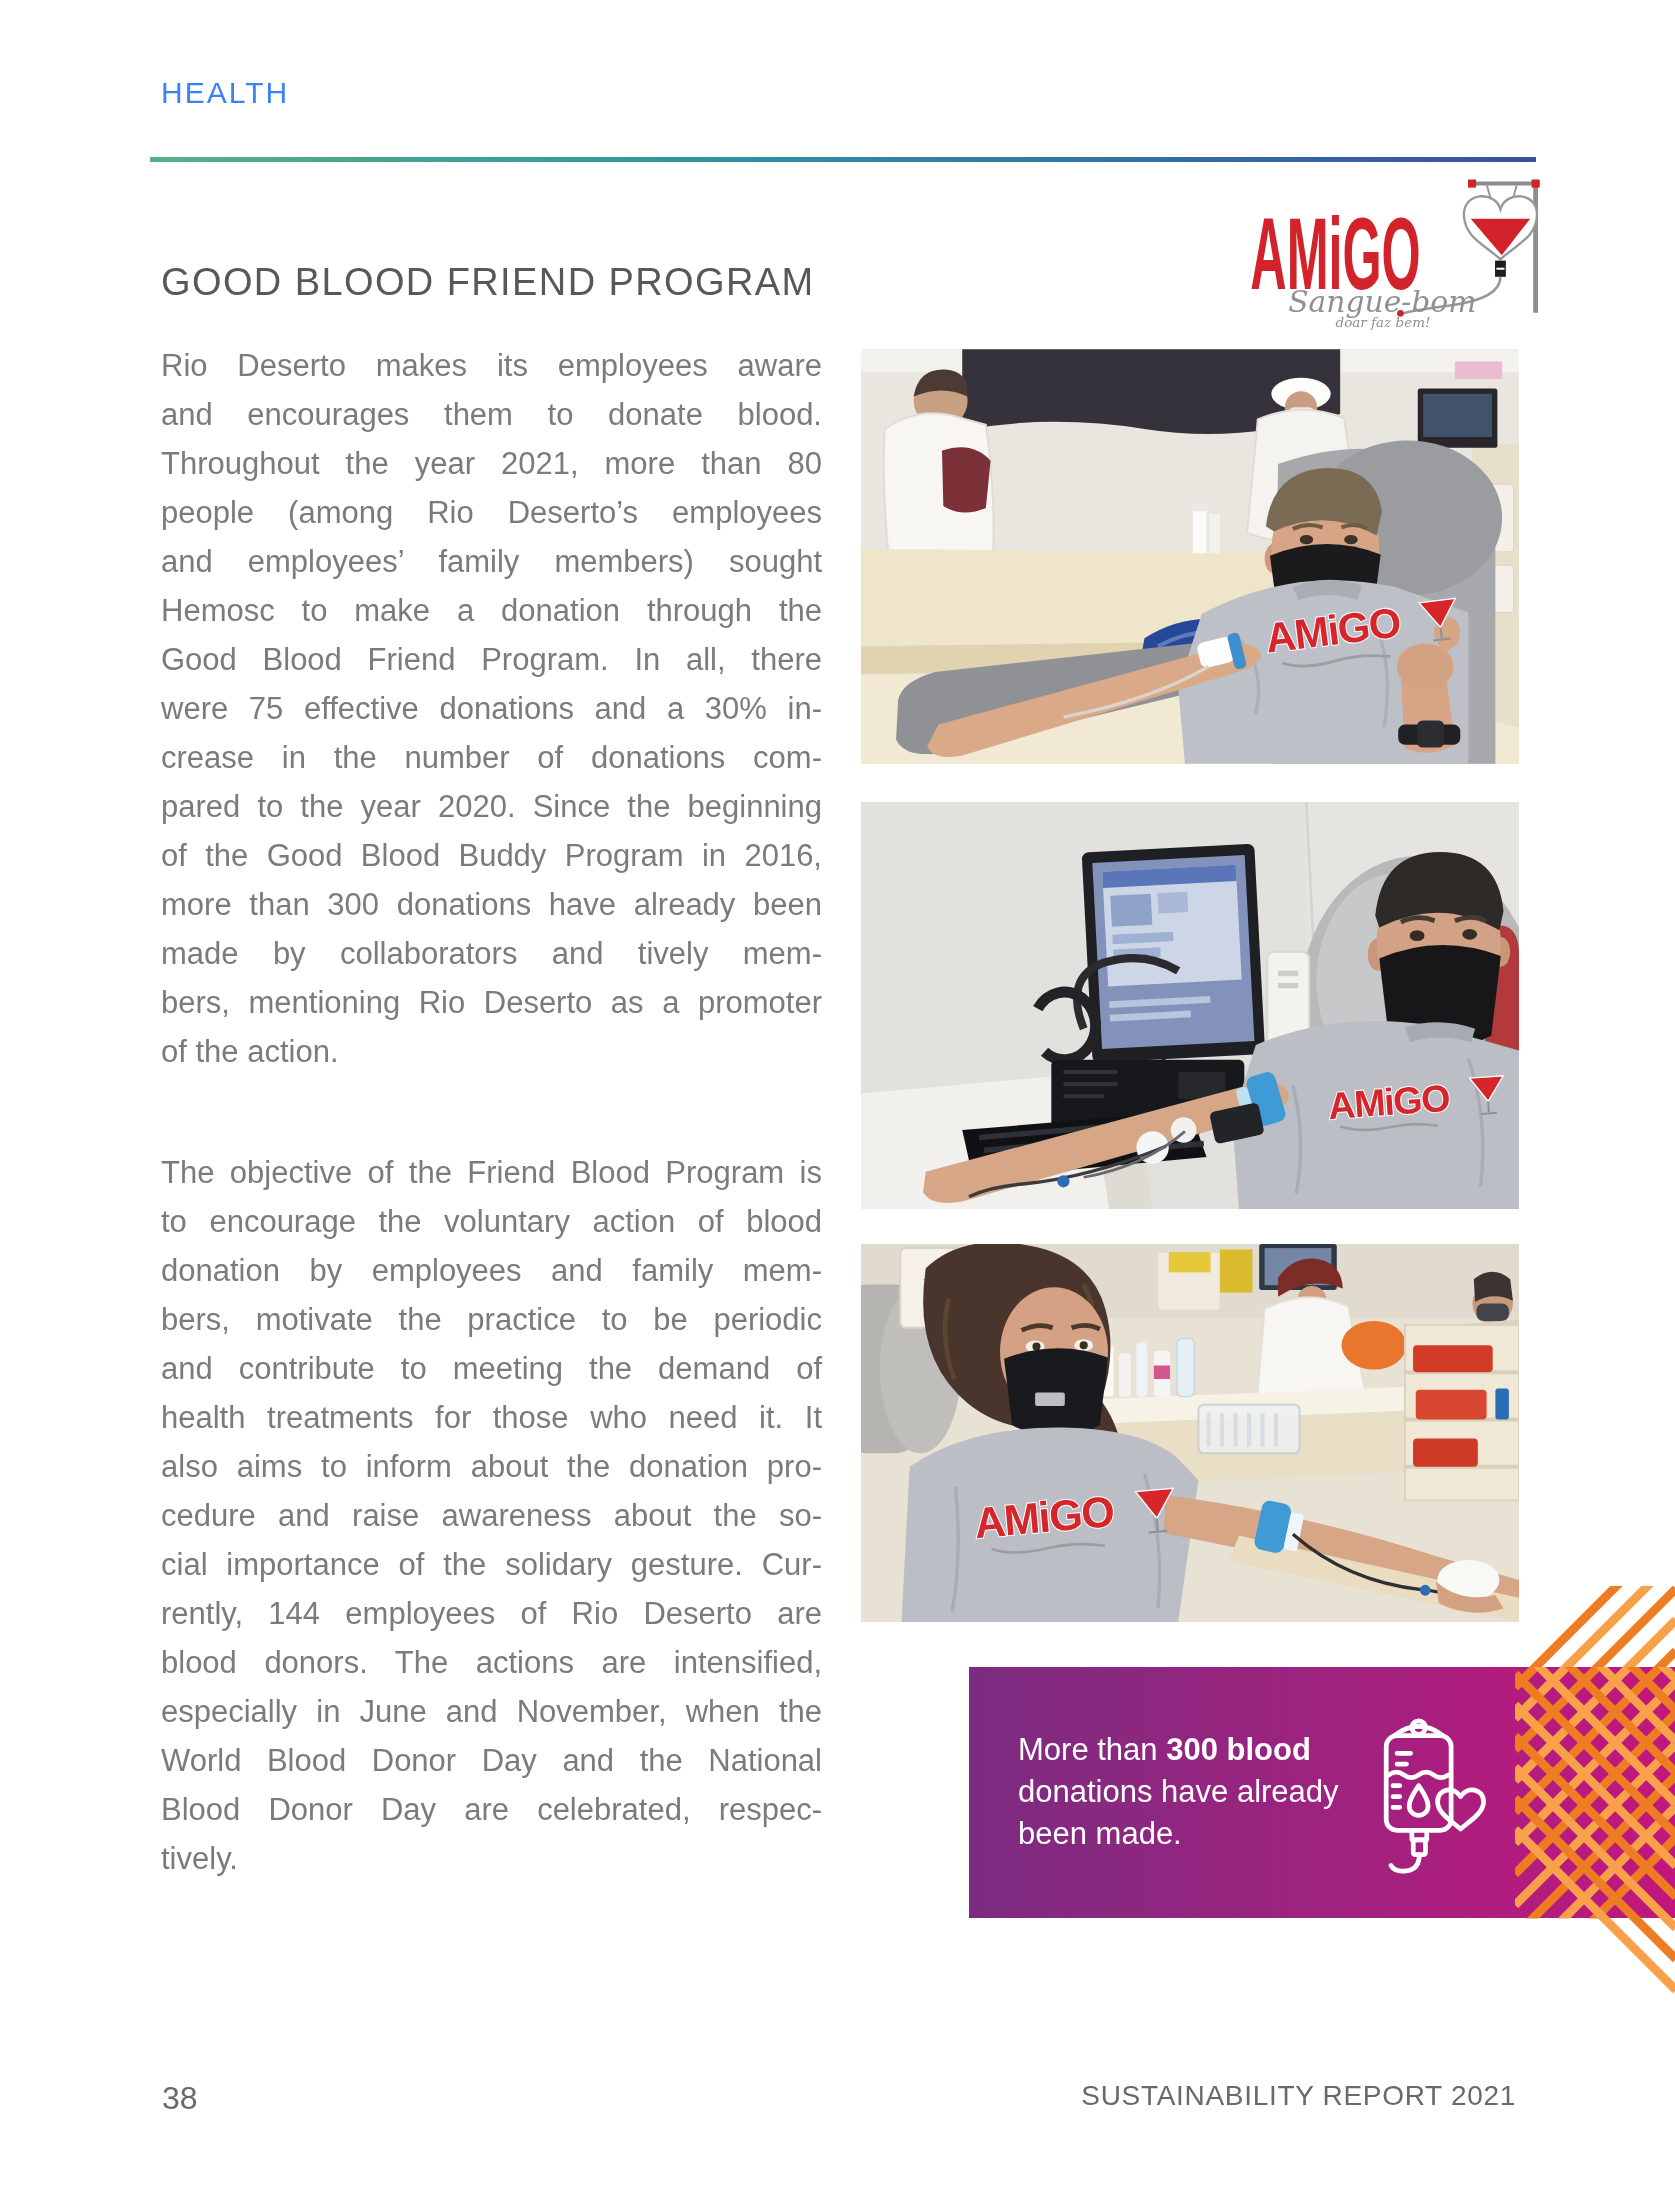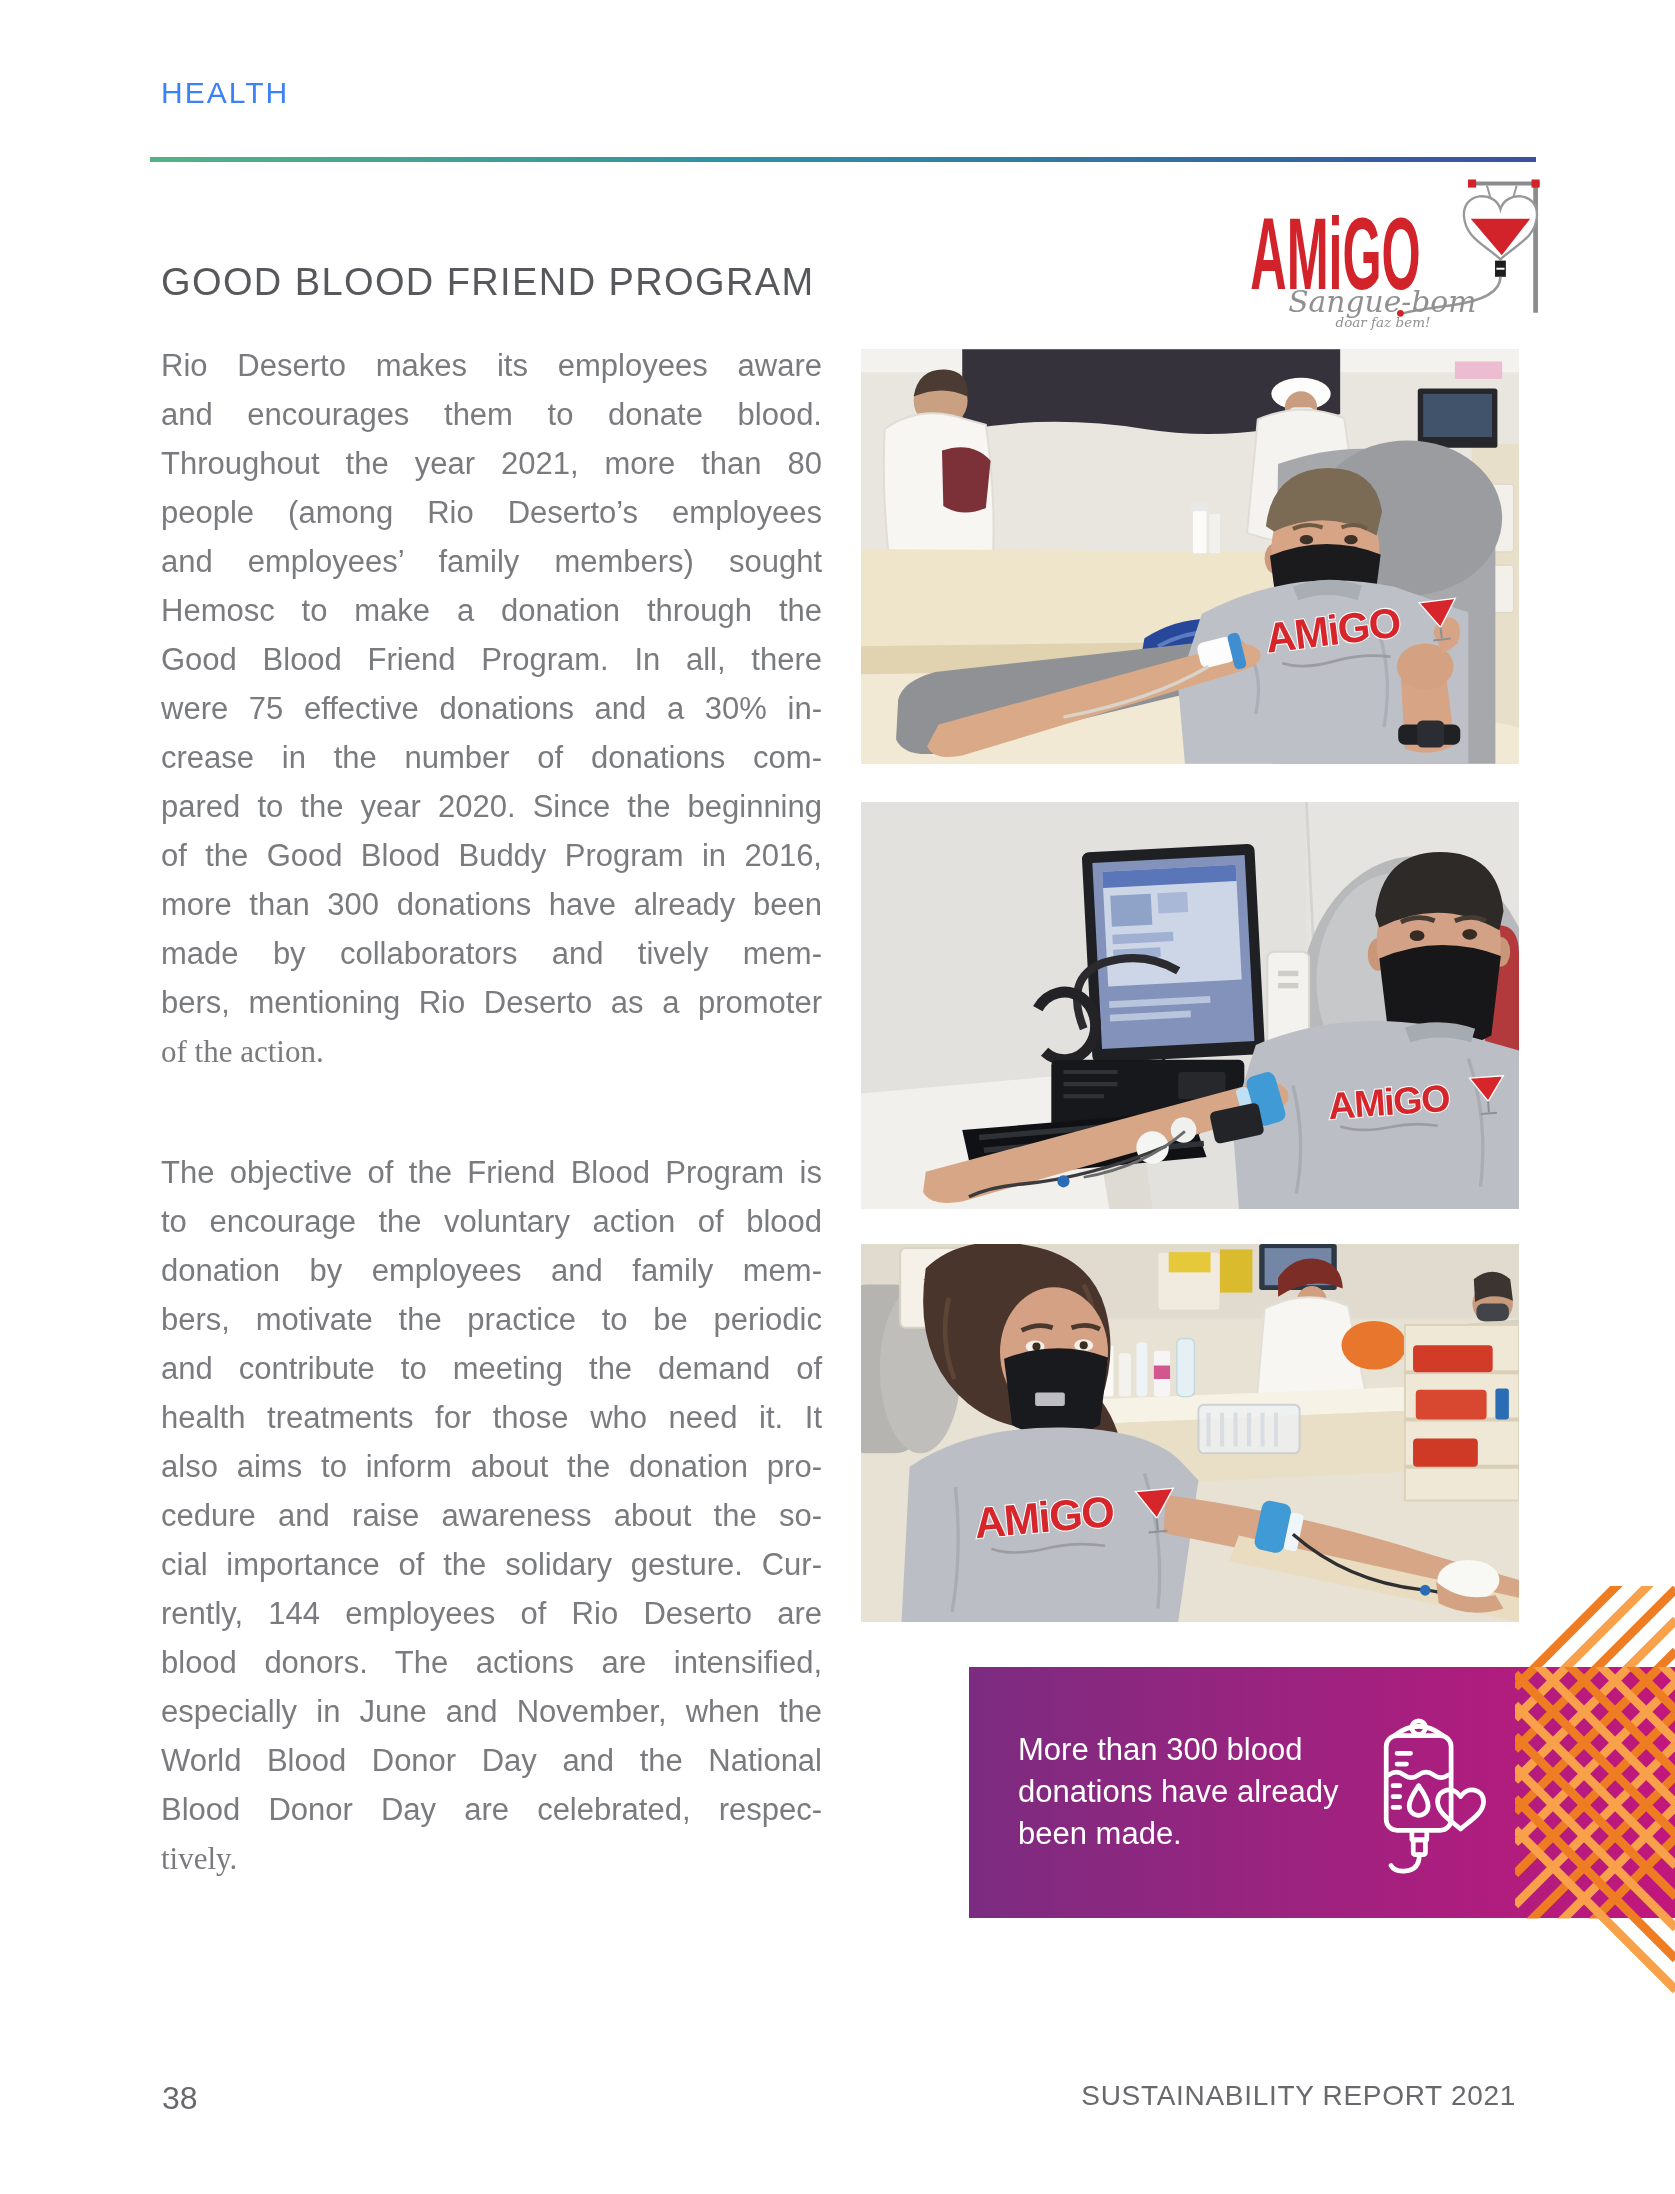--- a/index.html
+++ b/index.html
@@ -14,35 +14,35 @@
     background:linear-gradient(90deg,#54b286 0%,#2d93a2 42%,#3b509e 100%);}
 
   .title{left:161px; top:261px; width:662px; font-size:38px; font-weight:normal;
     letter-spacing:1.4px; color:#57585b;}
 
   .para{left:161px; width:661px; color:#7a7b7e; font-size:31px;}
   .para1{top:341px;}
   .para2{top:1148px;}
   .pline{height:49px; line-height:49px; white-space:nowrap;
     text-align:justify; text-align-last:justify;}
-  .para .pline:last-child{text-align-last:left;font-family:Liberation Serif, serif;}
+  .para .pline:last-child{text-align-last:left;}
 
   .photo{left:861px; width:658px; background:#e9e6e0; overflow:hidden;}
   .photo svg{display:block;}
   .photo1{top:349px; height:415px;}
   .photo2{top:802px; height:407px;}
   .photo3{top:1244px; height:378px;}
 
   .logo-box{left:1249px; top:174px; width:292px; height:157px;}
 
   .callout{left:969px; top:1667px; width:706px; height:251px;
     background:linear-gradient(90deg,#7b2c80 0%,#a2217f 55%,#c1177c 100%);}
   .callout-text{position:absolute; left:49px; top:62px; width:378px;
     color:#ffffff; font-size:31px; line-height:42px;}
-  .callout-text b{font-weight:normal;}
+  .callout-text b{font-weight:bold;}
   .callout-icon{position:absolute; left:405px; top:43px;}
 
   .hatch{left:1515px; top:1586px; width:161px; height:434px; z-index:5;}
   .hA{stroke:#ee7c22;} .hB{stroke:#f8a04a;}
 
   .footer-num{left:162px; top:2080px; font-size:32px; color:#68696c;}
   .footer-title{right:160px; top:2080px; font-size:28px; color:#68696c; letter-spacing:0.7px;}
 
   .print-text{font-family:"Liberation Sans",sans-serif; font-weight:bold;
     fill:#d6262c; stroke:#ffffff; stroke-width:3px; paint-order:stroke;

